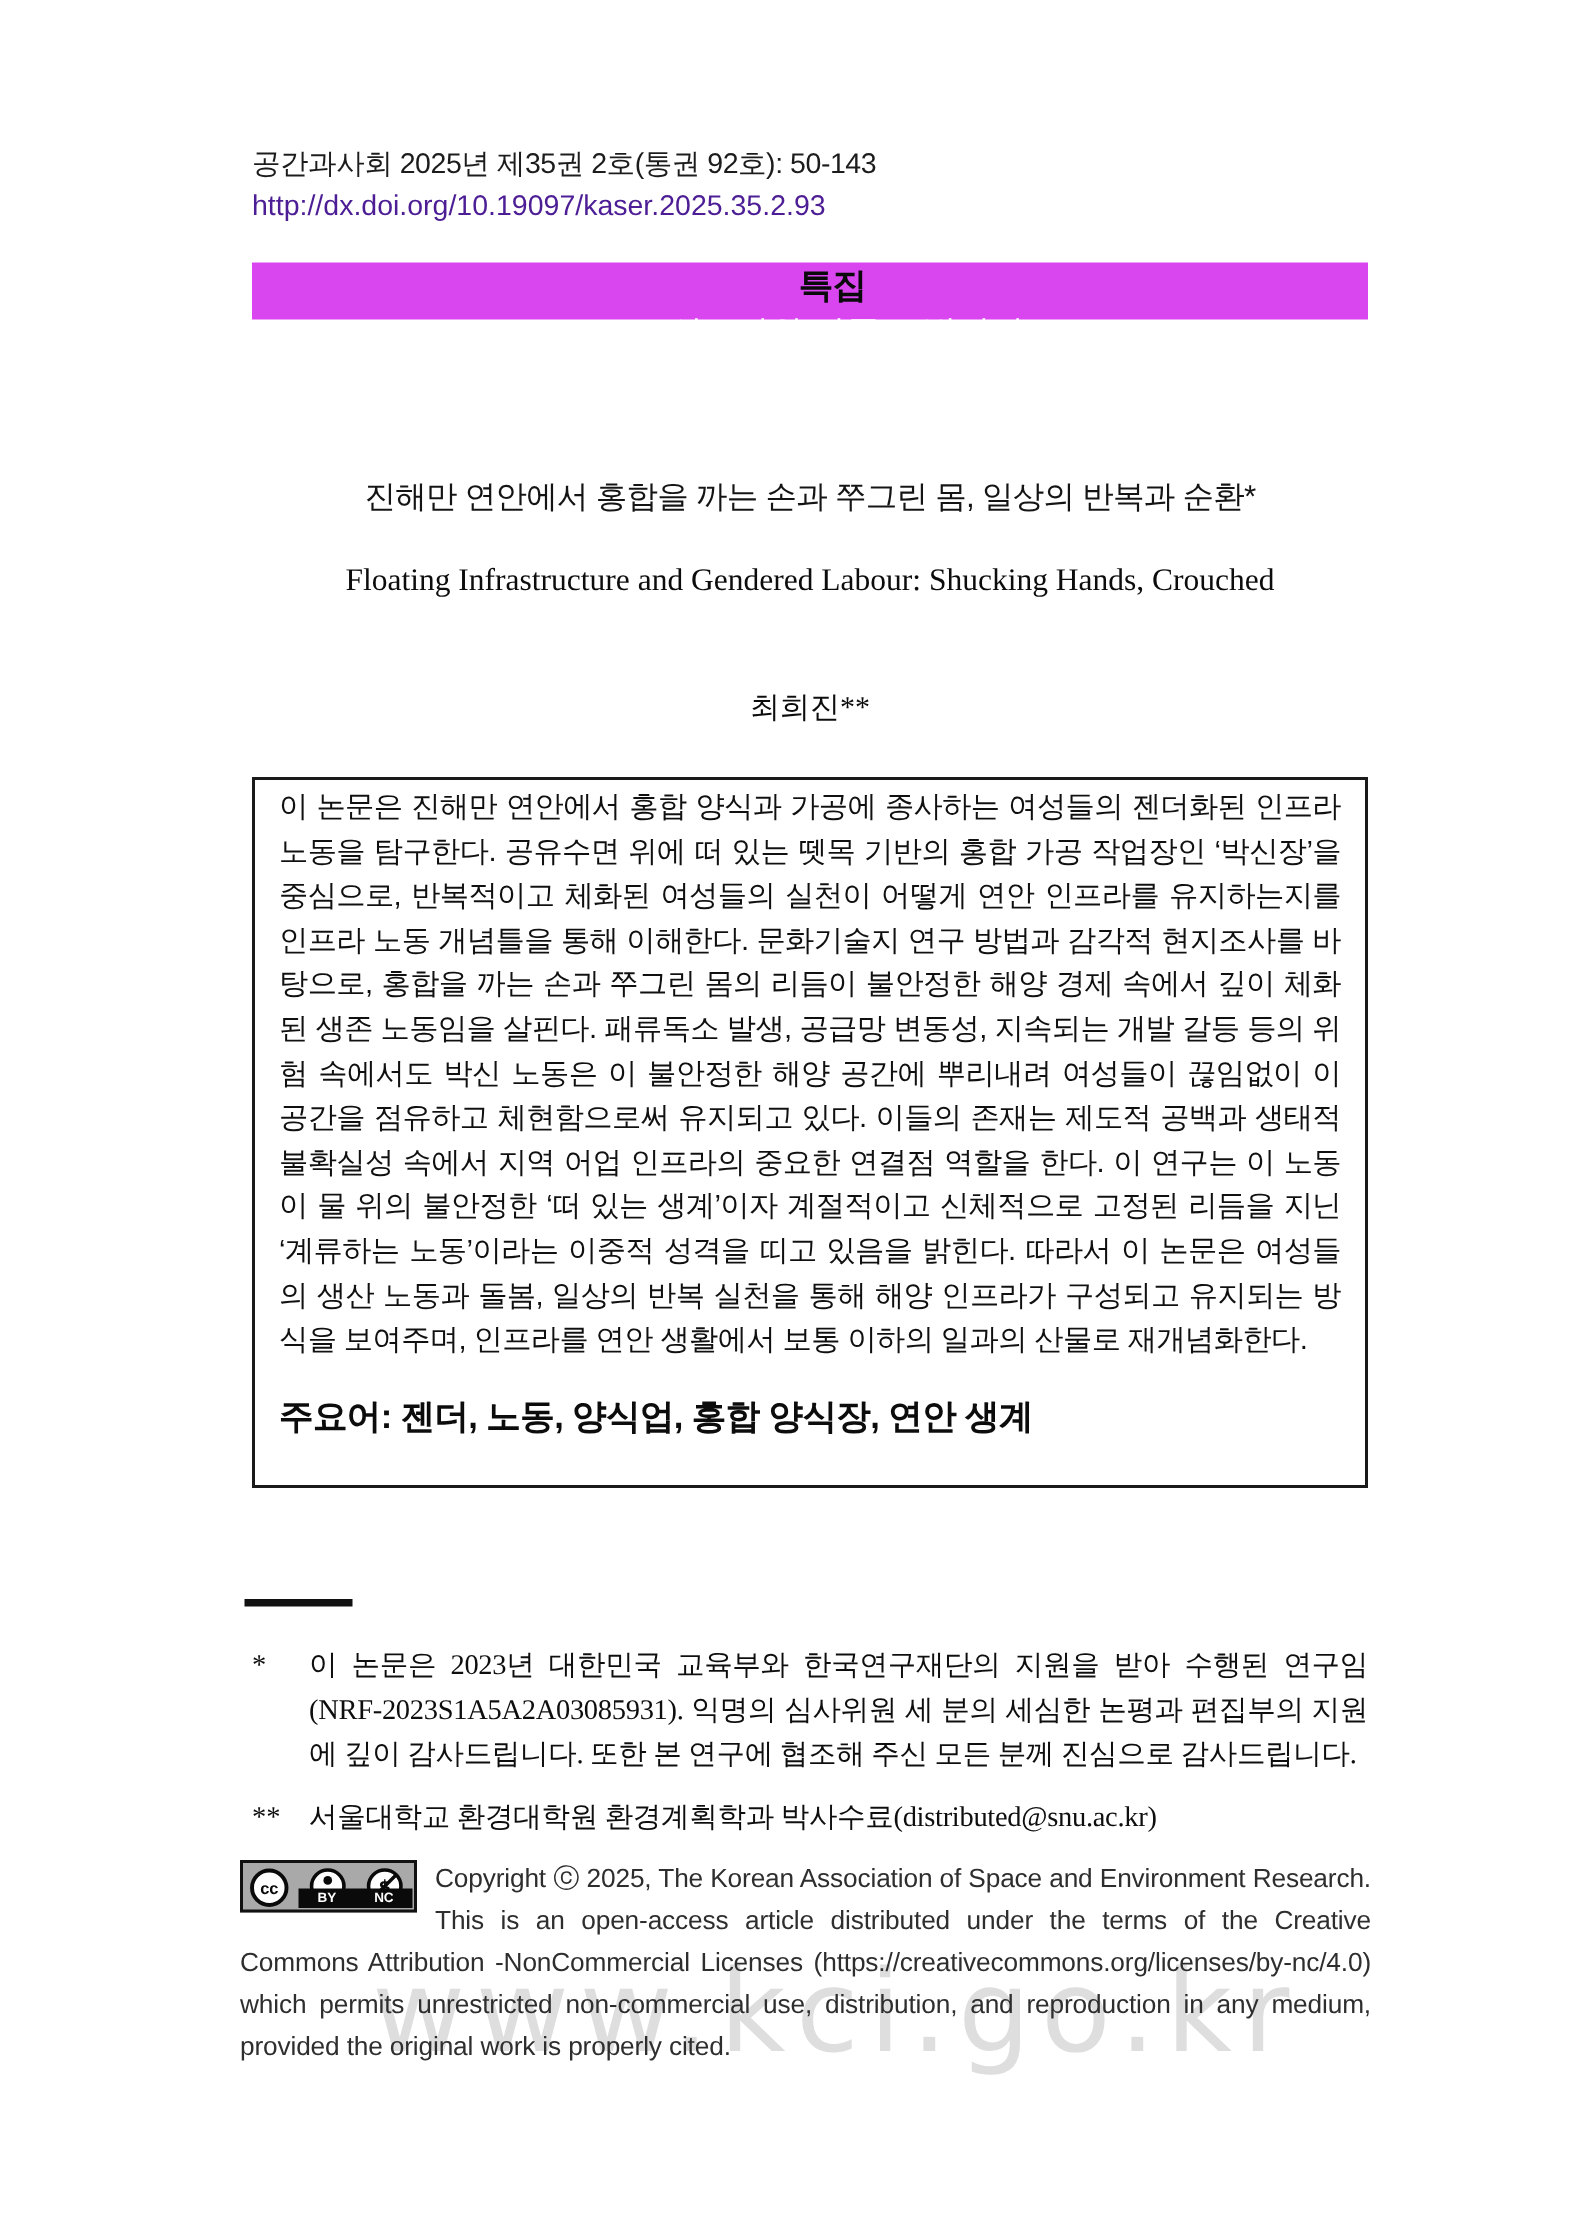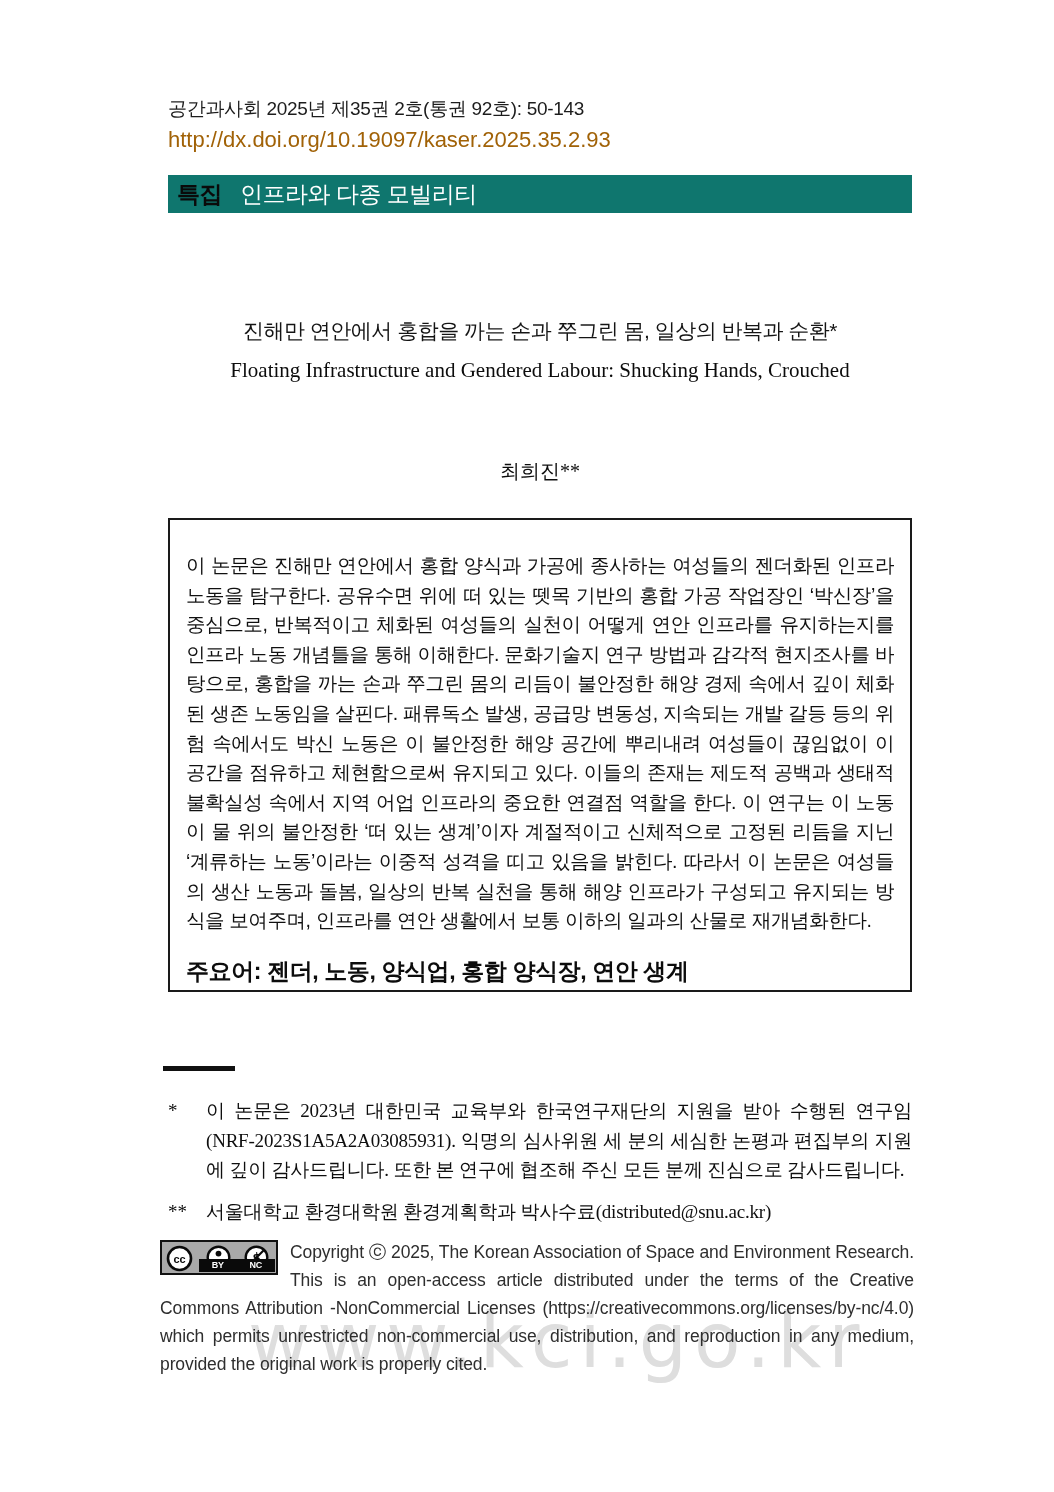--- a/index.html
+++ b/index.html
@@ -25,30 +25,31 @@
     z-index: 0;
     white-space: nowrap;
   }
 
   .journal-line {
     position: absolute; left: 168px; top: 96px;
     font-size: 19px; color: #1c1c1c; letter-spacing: -0.3px;
   }
   .doi-line {
     position: absolute; left: 168px; top: 127px;
-    font-size: 22px; color: #a16207;
+    font-size: 19px; color: #4c1d95;
   }
 
   .banner {
     position: absolute; left: 168px; top: 175px;
     width: 744px; height: 38px;
-    background: #0f766e;
+    background: #d946ef;
     display: flex; align-items: center;
     box-sizing: border-box;
-    padding-left: 9px;
+    padding-left: 30px;
+    flex-direction: column;
   }
   .banner-label {
     font-size: 23px; font-weight: 700; color: #0a0a0a;
     letter-spacing: -0.5px;
   }
   .banner-title {
     font-size: 23px; font-weight: 500; color: #ffffff;
     margin-left: 18px; letter-spacing: -0.5px;
   }
 
@@ -59,39 +60,39 @@
     font-size: 33px; font-weight: 700; color: #0c0c0c;
     letter-spacing: -0.5px;
   }
   .subtitle-ko {
     position: absolute; left: 168px; top: 317px; width: 744px;
     text-align: center;
     font-size: 21px; font-weight: 500; color: #141414;
     letter-spacing: -0.5px;
   }
   .title-en {
-    position: absolute; left: 168px; top: 350px; width: 744px;
+    position: absolute; left: 168px; top: 366px; width: 744px;
     text-align: center;
     font-family: "Liberation Serif", serif;
     font-size: 21px; font-weight: 400; color: #0c0c0c;
     line-height: 40px;
   }
   .author {
     position: absolute; left: 168px; top: 458px; width: 744px;
     text-align: center;
     font-family: "Liberation Serif", serif;
     font-size: 20px; color: #0c0c0c;
   }
 
   .abstract-box {
     position: absolute; left: 168px; top: 518px;
     width: 744px; height: 474px;
     box-sizing: border-box;
     border: 2px solid #1a1a1a;
-    padding: 31px 16px 0 16px;
+    padding: 4px 16px 0 16px;
   }
   .abstract-body {
     margin: 0;
     font-size: 19.5px; line-height: 29.6px;
     text-align: justify;
     color: #101010;
     letter-spacing: -0.4px;
   }
   .abstract-keywords {
     margin: 20px 0 0 0;

